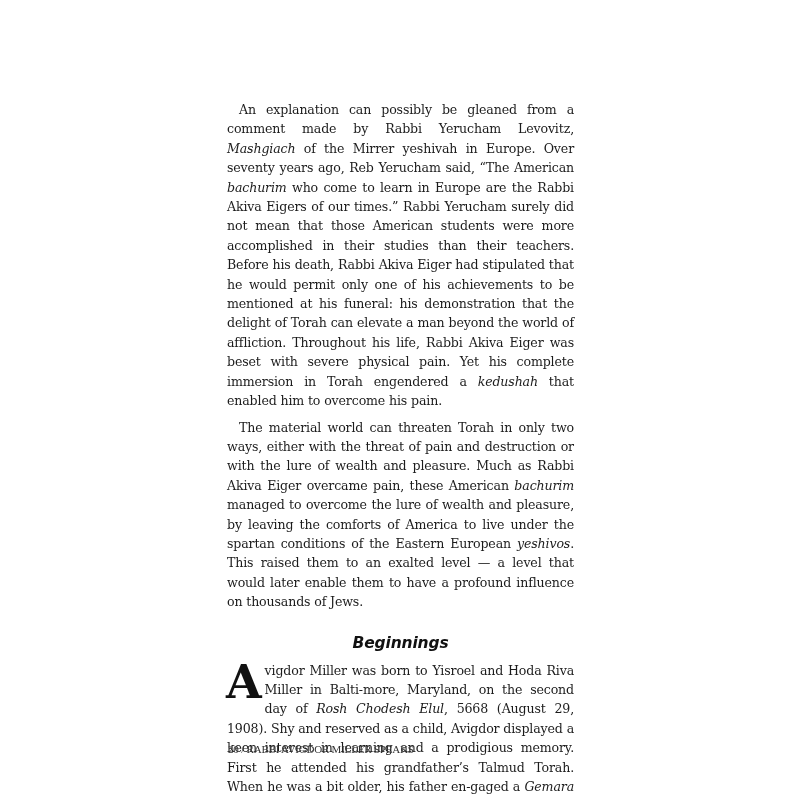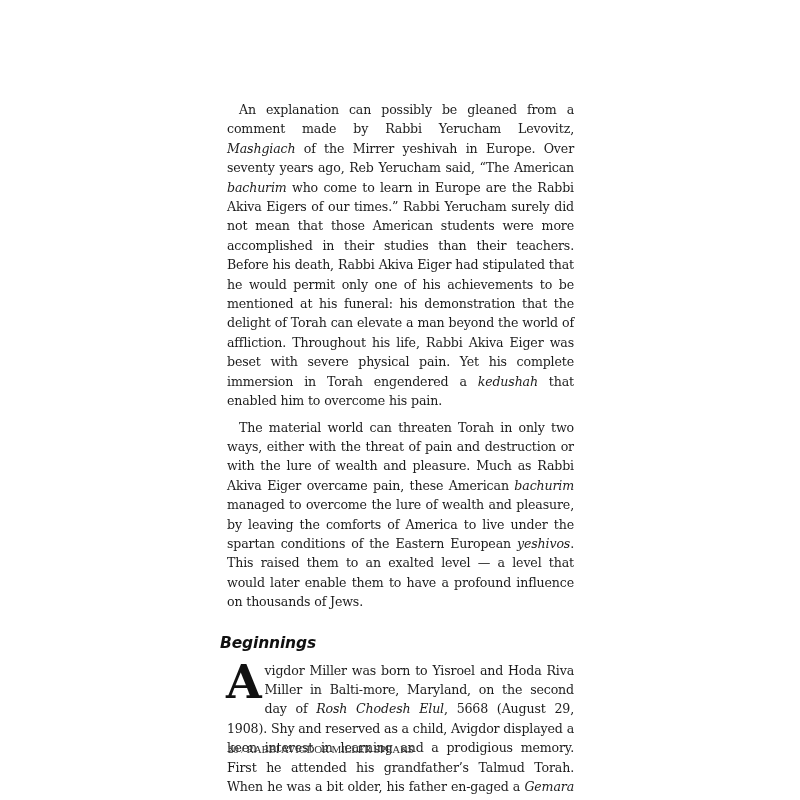--- a/index.html
+++ b/index.html
@@ -6,21 +6,21 @@
   body { width:800px; height:800px; position:relative; overflow:hidden; }
   .page {
     position:absolute; left:220px; top:93px; width:361px;
     font-family:"DejaVu Serif", serif; font-size:12.6px; line-height:19.4px;
     color:#1c1c1c; letter-spacing:-0.15px;
   }
   .page p { margin:7px; text-align:justify; text-indent:12px; hyphens:manual; }
   .page p.first-sect { text-indent:0; }
   .page i { font-style:italic; }
   .heading {
-    text-align:left; font-family:"DejaVu Sans", sans-serif; font-weight:bold;
+    text-align:center; font-family:"DejaVu Sans", sans-serif; font-weight:bold;
     font-style:italic; font-size:15.5px; margin:20px 0 2px 0; line-height:22px; color:#111;
   }
   .dropcap {
     float:left; font-family:"DejaVu Serif", serif; font-weight:bold;
     font-size:46px; line-height:36px; margin:3px 3px 0 -1px; color:#111;
   }
   .footer {
     position:absolute; left:228px; top:743px;
     font-family:Liberation Serif, serif; font-size:11px; color:#333; letter-spacing:-0.2px;
   }

